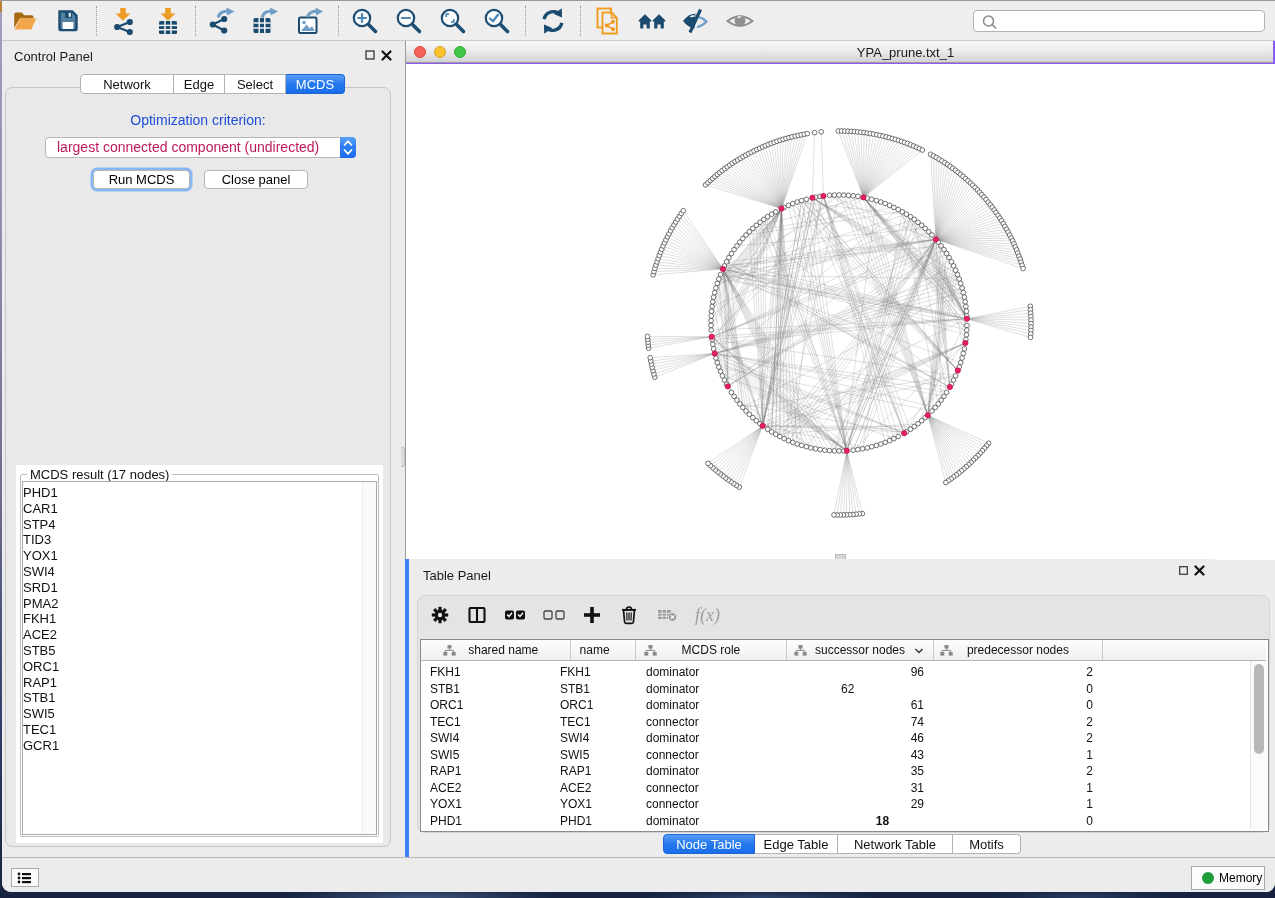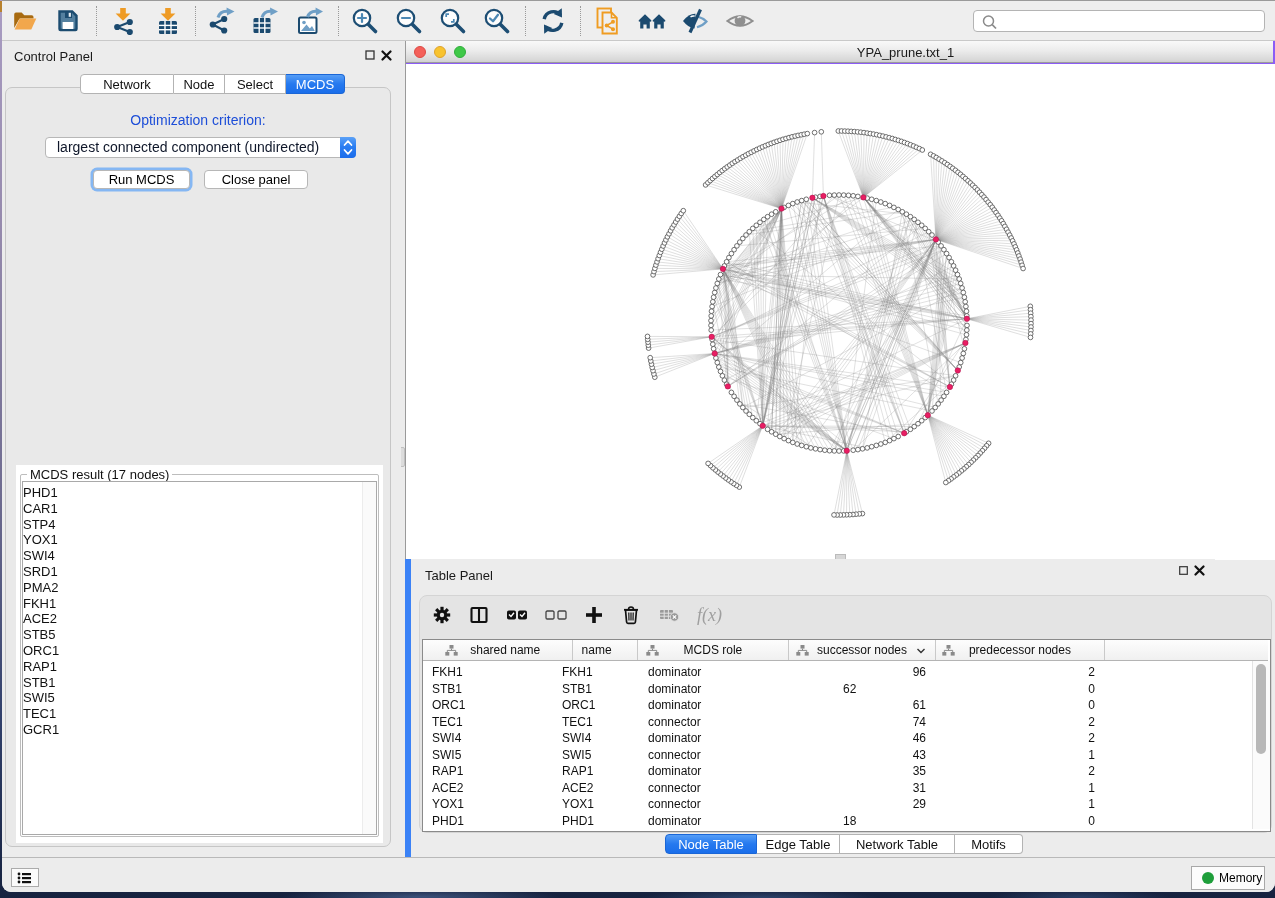--- a/index.html
+++ b/index.html
@@ -26,21 +26,21 @@
 #cpanel .ptitle { position:absolute; left:12px; top:8px; font-size:13px; color:#1a1a1a; }
 .wbtns { position:absolute; top:9px; font-size:11px; color:#222; }
 #cpbox { position:absolute; left:3px; top:46px; width:386px; height:760px; border:1px solid #c6c6c6; border-radius:7px; background:#e9e9e9; }
 .segs { position:absolute; display:flex; }
 .seg { height:20px; font-size:13px; color:#111; background:#fff; border:1px solid #b3b3b3; border-left:none;
   display:flex; align-items:center; justify-content:center; }
 .seg.first { border-left:1px solid #b3b3b3; border-radius:4px 0 0 4px; }
 .seg.last { border-radius:0 4px 4px 0; }
 .seg.act { background:linear-gradient(180deg,#559df6 0%,#2579ef 50%,#1a6eea 100%); color:#fff; border-color:#1a66d6; }
 #optlabel { position:absolute; left:0; top:24px; width:384px; text-align:center; font-size:14px; color:#1d4ed8; }
-#dropdown { position:absolute; left:39px; top:49px; width:311px; height:21px; background:#fff; border:1px solid #b7b7b7; border-radius:4px; font-size:14px; color:#0f172a; line-height:19px; padding-left:11px; }
+#dropdown { position:absolute; left:39px; top:49px; width:311px; height:21px; background:#fff; border:1px solid #b7b7b7; border-radius:4px; font-size:14px; color:#be185d; line-height:19px; padding-left:11px; }
 #ddbtn { position:absolute; right:-1px; top:-1px; width:16px; height:21px; border-radius:0 4px 4px 0;
   background:linear-gradient(180deg,#5ba1f7 0%,#2b7ef2 45%,#1b6ceb 100%); }
 #btnrun { position:absolute; left:87px; top:82px; width:97px; height:19px; background:#fff; border:1px solid #b7b7b7; border-radius:4px; font-size:13px; text-align:center; line-height:17px; box-shadow:0 0 0 2.5px #85b7f3; }
 #btnclose { position:absolute; left:198px; top:82px; width:104px; height:19px; background:#fff; border:1px solid #b7b7b7; border-radius:4px; font-size:13px; text-align:center; line-height:17px; }
 #whitepanel { position:absolute; left:10px; top:377px; width:367px; height:378px; background:#fff; }
 #fieldset { position:absolute; left:4px; top:9px; width:359px; height:363px; border:1px solid #bdbdbd; border-radius:2px; }
 #fslegend { position:absolute; left:6px; top:-8px; background:#fff; padding:0 3px; font-size:13px; color:#111; }
 #mcdslist { position:absolute; left:6px; top:16px; width:355px; height:354px; padding-top:3px; background:#fff; border:1px solid #a9a9a9; font-size:13px; color:#111; }
 #mcdslist .it { height:15.8px; padding-left:0px; }
 #mcdsscroll { position:absolute; right:0px; top:0px; width:14px; height:352px; background:#fafafa; border-left:1px solid #ececec; }
@@ -49,21 +49,21 @@
 #listbtn { position:absolute; left:9px; top:10px; width:28px; height:19px; background:#fbfbfb; border:1px solid #ababab; }
 
 #netwin { position:absolute; left:403px; top:40px; width:870px; height:519px; background:#8b5cf6; border-left:1px solid #9a9a9a; }
 #nettitle { position:absolute; left:0; top:0; width:867px; height:22px;
   background:linear-gradient(180deg,#f9f9f9 0%,#ececec 45%,#d8d8d8 90%,#d0d0d0 100%); border-bottom:1px solid #9b9b9b; }
 #nettitle .t { position:absolute; left:65px; top:4px; width:869px; text-align:center; font-size:13px; color:#1a1a1a; }
 .tl { position:absolute; top:5px; width:12px; height:12px; border-radius:50%; }
 #netcanvas { position:absolute; left:0; top:23px; width:869px; height:496px; background:#fff; }
 #netgrip { position:absolute; left:429px; top:513px; width:11px; height:6px; background:#d6d6d6; border:1px solid #bbb; }
 
-#tpanel { position:absolute; left:403px; top:558px; width:810px; height:298px; background:#ececec; border-left:6px solid #3b82f6; }
+#tpanel { position:absolute; left:403px; top:558px; width:810px; height:298px; background:#ececec; border-left:4px solid #3b82f6; }
 #tpanel .ptitle { position:absolute; left:14px; top:9px; font-size:13px; color:#1a1a1a; }
 #tpbox { position:absolute; left:8px; top:36px; width:853px; height:238px; background:#e4e4e4; border:1px solid #d4d4d4; border-radius:8px; }
 #ttools { position:absolute; left:0; top:0; width:100%; height:44px; }
 #ttable { position:absolute; left:2px; top:43px; width:849px; height:193px; background:#fff; border:1px solid #8a8a8a; }
 #thead { position:absolute; left:0; top:0; width:845px; height:21px; background:linear-gradient(180deg,#fdfdfd,#f0f0f0); border-bottom:1px solid #b4b4b4; font-size:12px; color:#111; }
 .hcell { position:absolute; top:0; height:20px; border-right:1px solid #c9c9c9; display:flex; align-items:center; justify-content:center; }
 .hcaret { position:absolute; right:9px; top:7px; }
 .trow { position:absolute; left:0; width:845px; height:16.5px; font-size:12px; color:#111; }
 .trow span { position:absolute; top:1px; }
 #tscroll { position:absolute; right:0px; top:21px; width:18px; height:168px; background:#fbfbfb; border-left:1px solid #e3e3e3; }
@@ -237,40 +237,41 @@
       <div id="btnrun">Run MCDS</div>
       <div id="btnclose">Close panel</div>
       <div id="whitepanel">
         <div id="fieldset">
             <div id="fslegend">MCDS result (17 nodes)</div>
           </div>
         <div id="mcdslist">
             <div class="it">PHD1</div>
             <div class="it">CAR1</div>
             <div class="it">STP4</div>
+            <div class="it">TID3</div>
             <div class="it">YOX1</div>
             <div class="it">SWI4</div>
             <div class="it">SRD1</div>
             <div class="it">PMA2</div>
             <div class="it">FKH1</div>
             <div class="it">ACE2</div>
             <div class="it">STB5</div>
             <div class="it">ORC1</div>
             <div class="it">RAP1</div>
             <div class="it">STB1</div>
             <div class="it">SWI5</div>
             <div class="it">TEC1</div>
             <div class="it">GCR1</div>
             <div id="mcdsscroll"></div>
           </div>
       </div>
     </div>
     <div class="segs" style="left:78px; top:33px;">
       <div class="seg first" style="width:94px;">Network</div>
-      <div class="seg" style="width:51px;">Node</div>
+      <div class="seg" style="width:51px;">Edge</div>
       <div class="seg" style="width:61px;">Select</div>
       <div class="seg act last" style="width:59px;">MCDS</div>
     </div>
   </div>
   <div id="netwin">
     <div id="nettitle">
       <div class="tl" style="left:8px; background:#f4605a; border:1px solid #dd4a44;"></div>
       <div class="tl" style="left:28px; background:#f8c32f; border:1px solid #dfa32b;"></div>
       <div class="tl" style="left:48px; background:#3fc848; border:1px solid #30ae3b;"></div>
       <div class="t">YPA_prune.txt_1</div>
@@ -1335,21 +1336,21 @@
             <span style="left:9px;">YOX1</span>
             <span style="left:139px;">YOX1</span>
             <span style="left:225px;">connector</span>
             <span style="left:420px;width:83px;text-align:right;">29</span>
             <span style="left:590px;width:82px;text-align:right;">1</span>
           </div>
           <div class="trow" style="top:172.5px;">
             <span style="left:9px;">PHD1</span>
             <span style="left:139px;">PHD1</span>
             <span style="left:225px;">dominator</span>
-            <span style="left:420px;width:83px;text-align:left;">18</span>
+            <span style="left:420px;width:83px;text-align:center;font-weight:bold;">18</span>
             <span style="left:590px;width:82px;text-align:right;">0</span>
           </div>
         <div id="tscroll">
             <div id="tthumb"></div>
           </div>
       </div>
     </div>
     <div class="segs" style="left:254px; top:275px;">
       <div class="seg act first" style="width:92px;">Node Table</div>
       <div class="seg" style="width:83px;">Edge Table</div>

